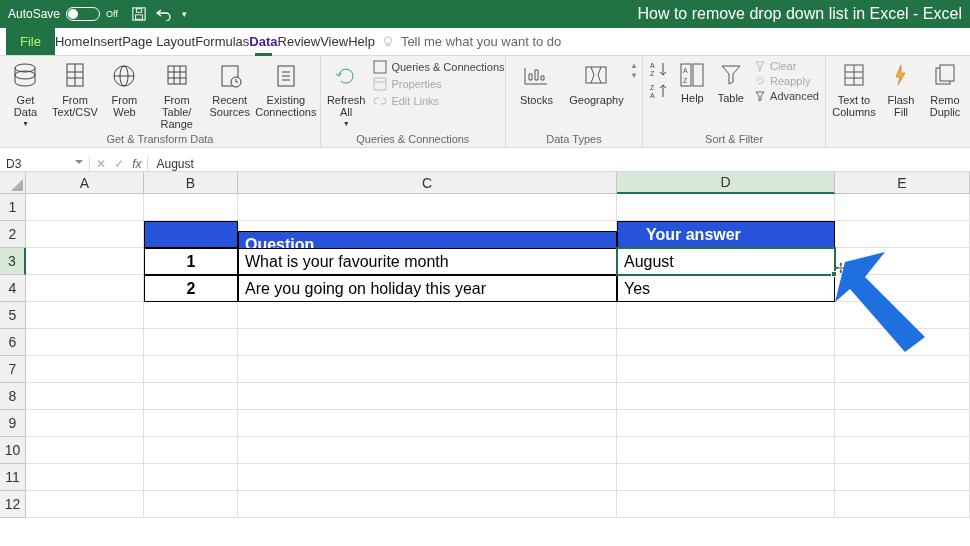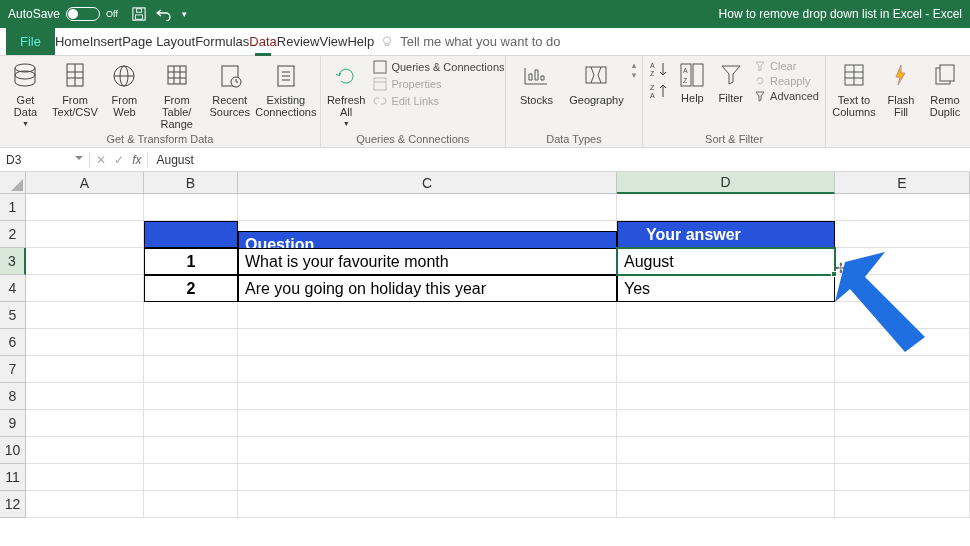--- a/index.html
+++ b/index.html
@@ -5,49 +5,49 @@
   * { box-sizing: border-box; margin: 0; padding: 0; font-family: "Segoe UI", Arial, sans-serif; }
   body { width: 970px; height: 546px; overflow: hidden; background: #fff; }
 
   
   .titlebar { height: 28px; background: #217346; display: flex; align-items: center; color: #fff; font-size: 12px; padding: 0 8px; }
   .autosave { display: flex; align-items: center; gap: 6px; text-align: center; }
   .autosave-toggle { width: 34px; height: 14px; border: 1px solid #fff; border-radius: 8px; position: relative; }
   .autosave-toggle::after { content: ""; position: absolute; left: 1px; top: 0.5px; width: 10px; height: 10px; border-radius: 50%; background: #fff; }
   .qat { display: flex; gap: 10px; margin-left: 14px; align-items: center; }
   .qat svg { display:block; }
-  .title-text { position:absolute; left:50%; transform:translateX(-50%); white-space:nowrap; font-size:12px; }
+  .title-text { position:absolute; left:50%; transform:translateX(-50%); white-space:nowrap; font-size:16px; }
   .title-text { left: auto; right: 8px; transform:none; } 
   .titlebar { position: relative; }
 
   
   .tabs { height: 28px; background: #fff; border-bottom: 1px solid #dadada; display: flex; align-items: stretch; font-size: 13px; color: #333; padding-left: 6px; }
   .tab { padding: 0 0; display: flex; align-items: center; cursor: pointer; }
-  .tab.file { background: #217346; color: #5eead4; padding: 0 14px; }
-  .tab.active { color: #7f1d1d; font-weight: 400; position: relative; }
+  .tab.file { background: #217346; color: #bef264; padding: 0 14px; }
+  .tab.active { color: #4c1d95; font-weight: 700; position: relative; }
   .tab.active::after { content:""; position:absolute; left:6px; right:6px; bottom:-1px; height:3px; background:#217346; }
   .tell-me { display:flex; align-items:center; gap:6px; color:#666; margin-left: 6px; flex:1; }
   .tell-me svg { opacity:0.6; }
 
   
   .ribbon { height: 92px; background: #f3f2f1; border-bottom: 1px solid #dadada; display: flex; font-size: 11px; color: #333; }
   .group { border-right: 1px solid #dadada; display: flex; flex-direction: column; padding: 4px 6px 2px 6px; }
   .group-body { display:flex; align-items:flex-start; gap:8px; flex:1; }
   .group-label { text-align:center; color:#666; font-size:11px; padding-top:1px;}
   .bigbtn { display:flex; flex-direction:column; align-items:center; justify-content:flex-start; width: 44px; gap:2px; cursor:pointer; text-align:center; line-height:1.1; padding-top:2px;}
   .bigbtn.wide { width: 56px; }
   .bigbtn svg { margin-bottom:2px; }
   .stack { display:flex; flex-direction:column; gap:3px; justify-content:center; }
   .stack-item { display:flex; align-items:center; gap:4px; white-space:nowrap; cursor:pointer; color:#444; }
   .stack-item.disabled { color:#a8a8a8; }
   .stack-item svg { flex-shrink:0; }
   .sortfilter-left { display:flex; flex-direction:column; gap:2px; align-items:center; }
   
   
-  .formula-bar { height: 24px; border-bottom: 1px solid #dadada; display:flex; align-items:center; font-size:12px; color:#333; }
+  .formula-bar { height: 24px; border-bottom: 1px solid #dadada; display:flex; align-items:flex-end; font-size:12px; color:#333; }
   .name-box { width: 90px; border-right:1px solid #dadada; display:flex; align-items:center; padding: 0 6px; position:relative; }
   .name-box::after { content:""; position:absolute; right:6px; top:50%; transform:translateY(-50%); border:4px solid transparent; border-top-color:#888; }
   .fx-btns { display:flex; align-items:center; border-right:1px solid #dadada; padding:0 6px; gap:8px; color:#aaa; }
   .fx-btns .fx { font-style:italic; color:#666; }
   .formula-input { flex:1; display:flex; align-items:center; padding:0 8px; }
 
   
   .grid-wrap { position: relative; height: calc(546px - 28px - 28px - 92px - 24px); overflow:hidden; }
   .corner { position:absolute; left:0; top:0; width:26px; height:22px; background:#f0f0f0; border-right:1px solid #c6c6c6; border-bottom:1px solid #c6c6c6; }
   .corner::after { content:""; position:absolute; right:2px; bottom:2px; width:0; height:0; border:6px solid transparent; border-bottom-color:#b0b0b0; border-right-color:#b0b0b0; }
@@ -245,21 +245,21 @@
             <rect x="14" y="2" width="10" height="22" fill="none" stroke="#555"></rect>
             <text x="4" y="11" font-size="7" fill="#555">A</text>
             <text x="4" y="21" font-size="7" fill="#555">Z</text>
           </svg>
         <span>Help</span>
       </div>
       <div class="bigbtn" style="width:36px;">
         <svg width="24" height="26" viewBox="0 0 24 26">
             <path d="M3 4 h18 l-7 8 v8 l-4 2 v-10 z" fill="none" stroke="#555"></path>
           </svg>
-        <span>Filter</span>
+        <span>Table</span>
       </div>
       <div class="stack">
         <div class="stack-item disabled">
           <svg width="12" height="12" viewBox="0 0 12 12">
               <path d="M2 2 h8 l-3 4 v4 l-2 1 v-5z" fill="none" stroke="#bbb"></path>
             </svg>
           <span>Clear</span>
         </div>
         <div class="stack-item disabled">
           <svg width="12" height="12" viewBox="0 0 12 12">

